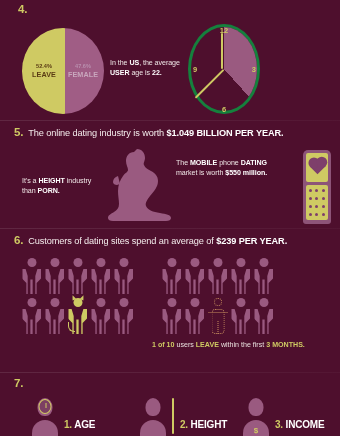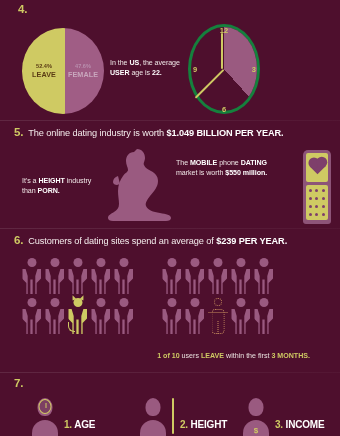--- a/index.html
+++ b/index.html
@@ -161,21 +161,21 @@
   .pp.ghost .legsplit{
     position:absolute;left:50%;top:25px;width:0;height:13px;
     border-left:1.4px dotted #c78e5e;transform:translateX(-50%);
   }
   .pp.ghost .arms{
     position:absolute;left:50%;top:16px;width:19px;height:0;
     border-top:1.4px dotted #c78e5e;transform:translateX(-50%);
   }
 
   #scam-cap{position:absolute;left:20px;top:110px;width:118px;text-align:center;}
-  #leave-cap{position:absolute;left:152px;top:121px;width:158px;text-align:right;}
+  #leave-cap{position:absolute;left:152px;top:110px;width:158px;text-align:left;}
 
   
   #sec7{position:absolute;left:0;top:374px;width:340px;height:62px;}
   #sec7 .sec-head{position:absolute;left:14px;top:3px;}
 
   .lie{position:absolute;top:24px;height:38px;display:flex;align-items:flex-start;gap:6px;}
   .lie#lie1{left:32px;}
   .lie#lie2{left:140px;}
   .lie#lie3{left:243px;}
   .bust{position:relative;width:26px;height:38px;}

